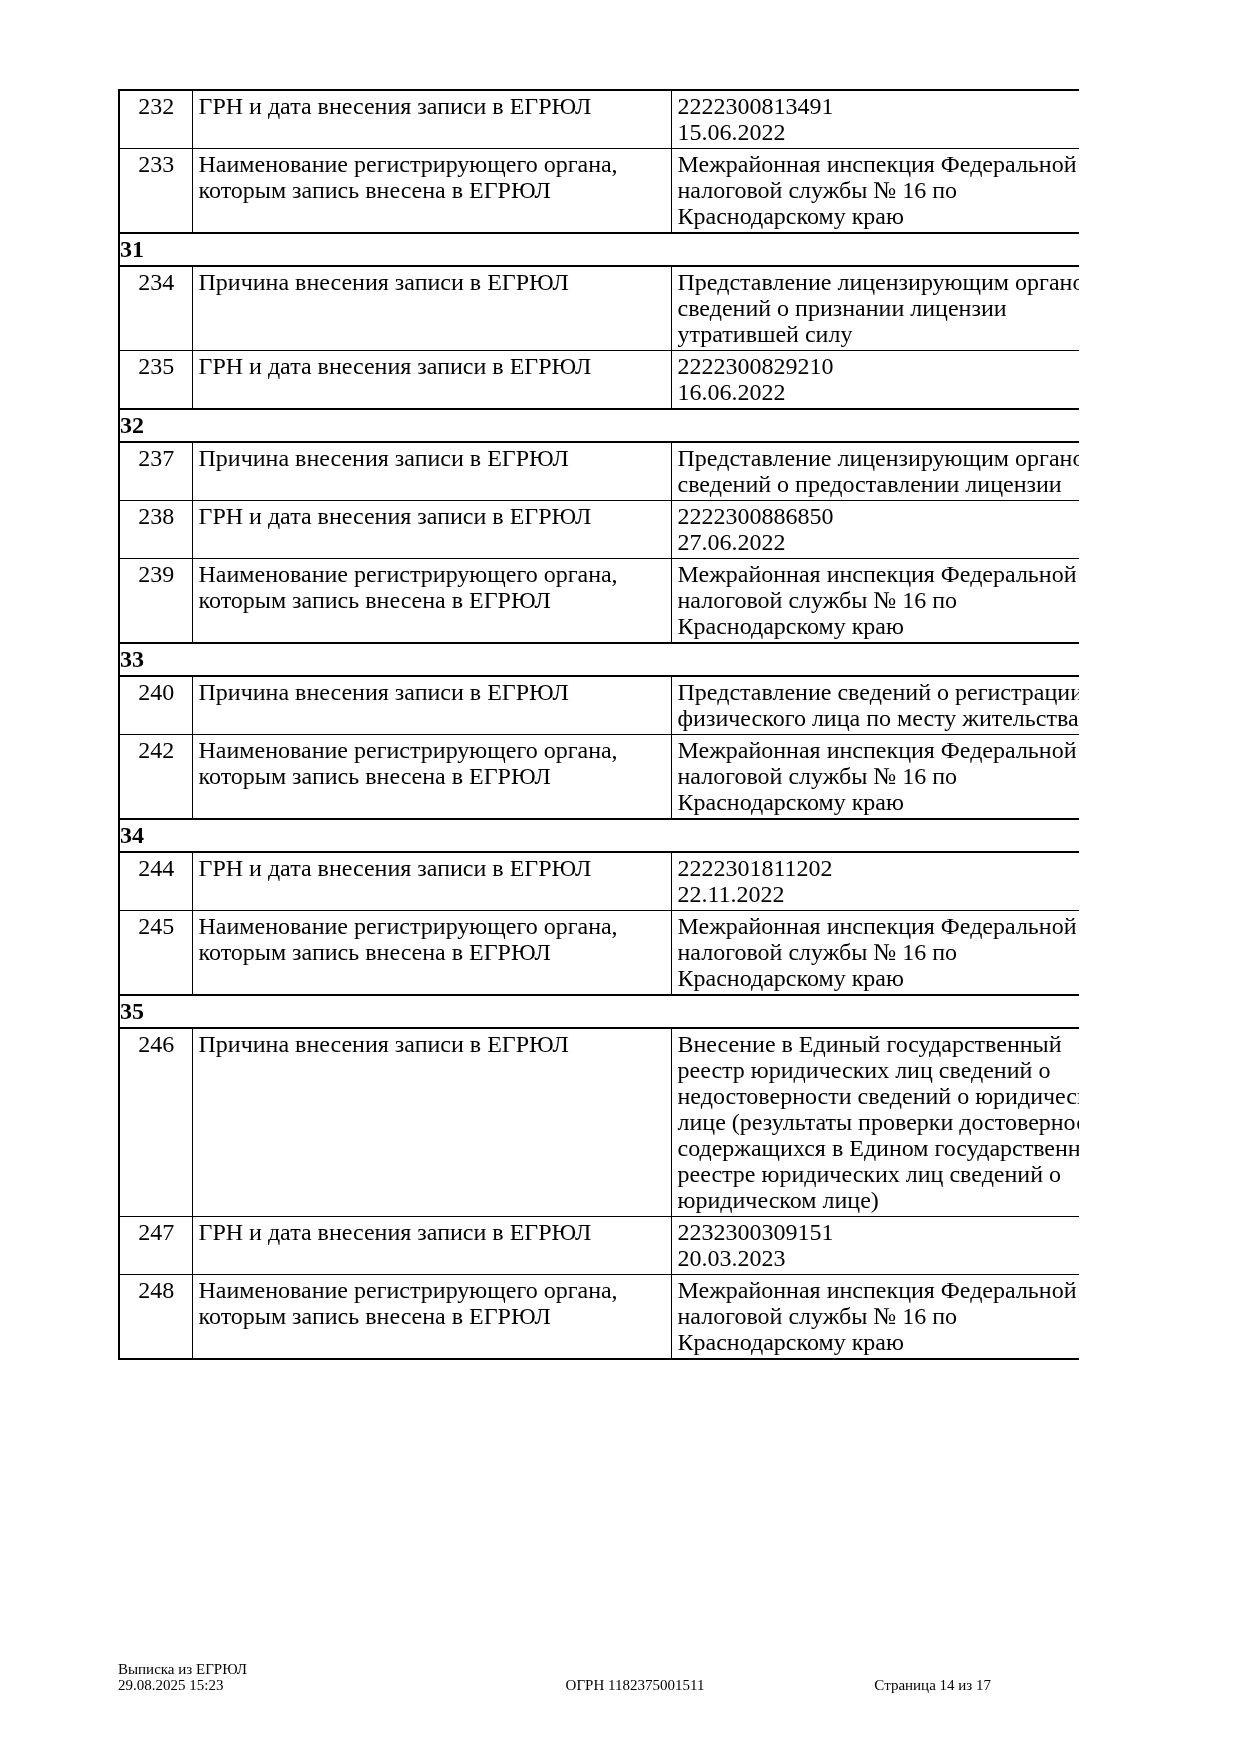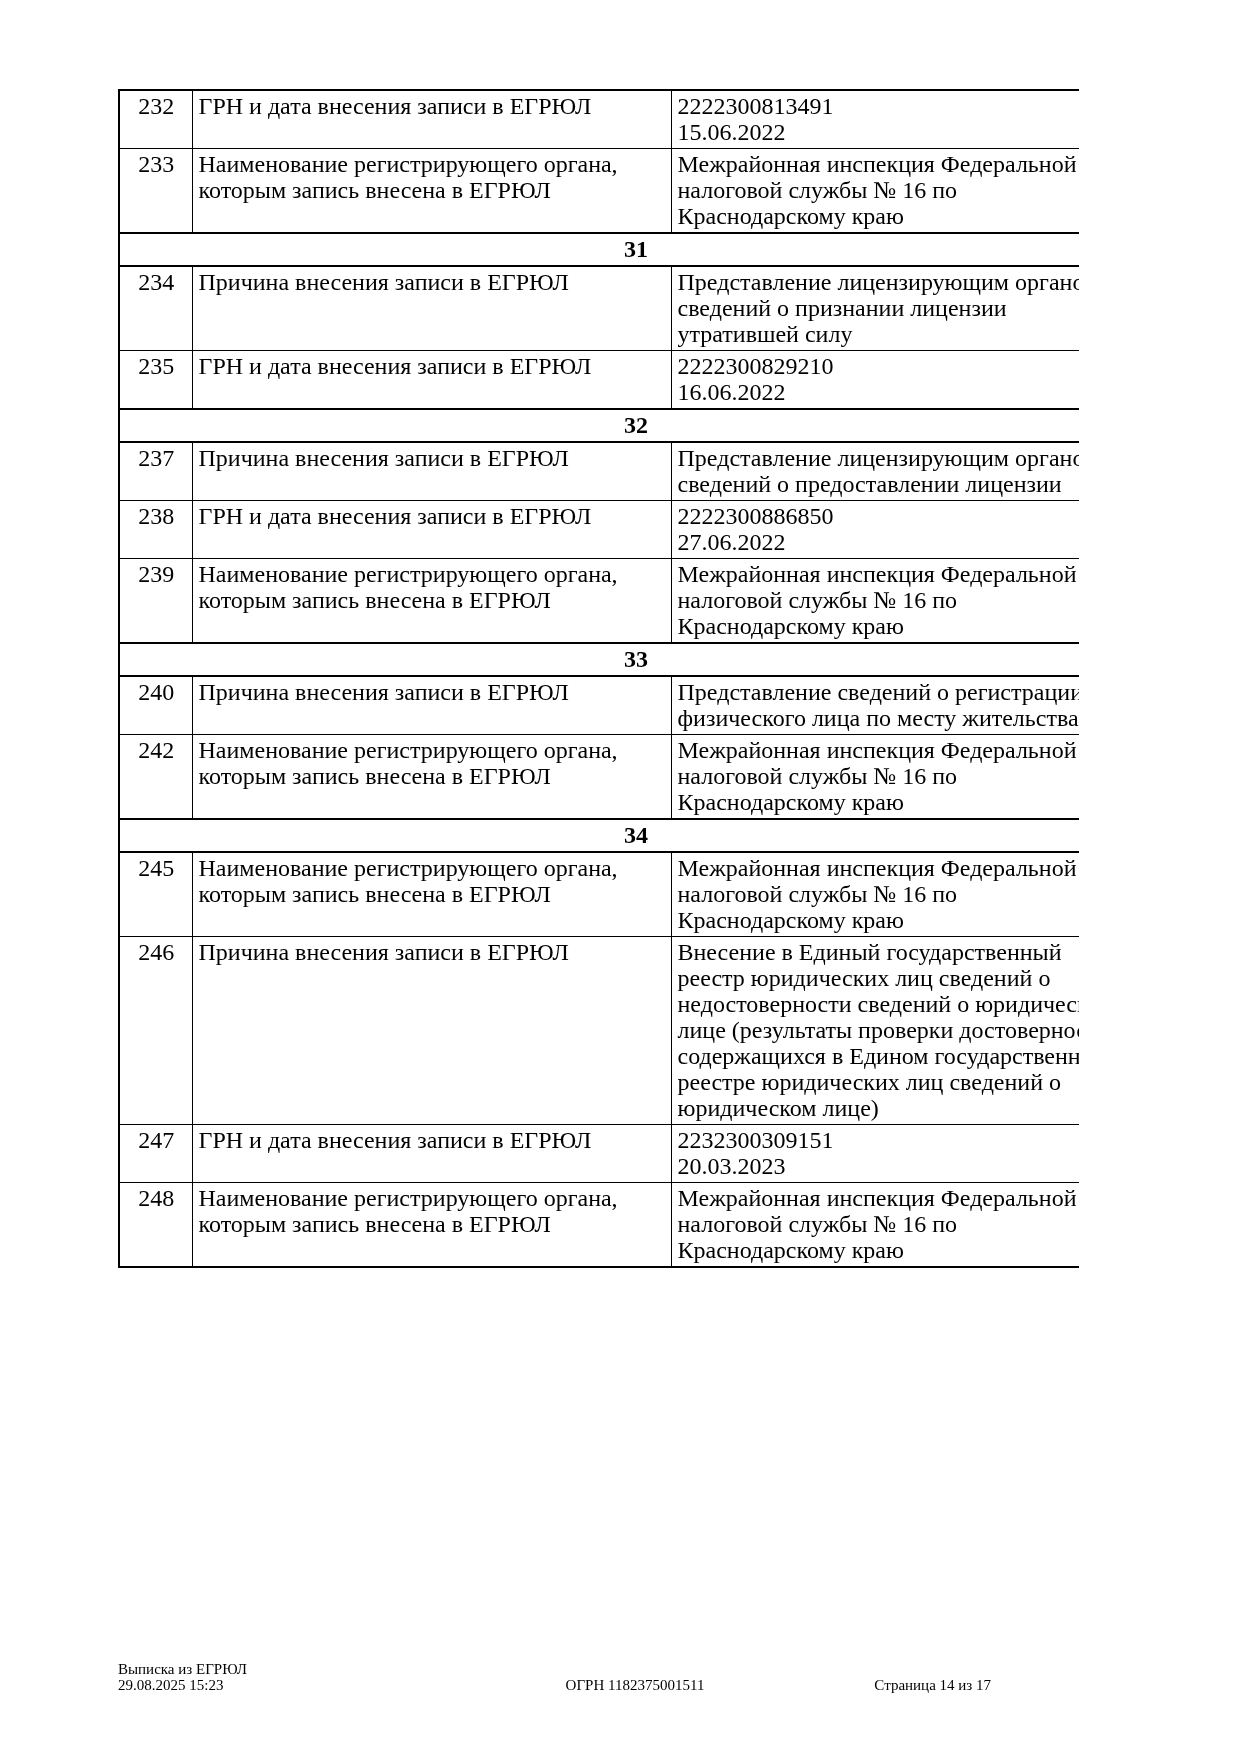--- a/index.html
+++ b/index.html
@@ -34,21 +34,20 @@
     white-space: pre-line;
     overflow: hidden;
   }
   td.row-number-cell {
     text-align: center;
     padding-left: 2px;
     padding-right: 2px;
   }
   tr.section-row td {
     font-weight: bold;
-    text-align: center;
     border-top: 2px solid #000000;
     border-bottom: 2px solid #000000;
     padding: 2px 0 3px 0;
   }
   .footer-left {
     position: absolute;
     left: 118px;
     top: 1661px;
     font-size: 15px;
     line-height: 16px;
@@ -150,26 +149,35 @@
           <td class="row-label-cell">Наименование регистрирующего органа,
 которым запись внесена в ЕГРЮЛ</td>
           <td class="row-value-cell">Межрайонная инспекция Федеральной
 налоговой службы № 16 по
 Краснодарскому краю</td>
         </tr>
         <tr class="section-row">
           <td colspan="3">34</td>
         </tr>
         <tr>
+          <td class="row-number-cell">244</td>
+          <td class="row-label-cell">ГРН и дата внесения записи в ЕГРЮЛ</td>
+          <td class="row-value-cell">2222301811202
+22.11.2022</td>
+        </tr>
+        <tr>
           <td class="row-number-cell">245</td>
           <td class="row-label-cell">Наименование регистрирующего органа,
 которым запись внесена в ЕГРЮЛ</td>
           <td class="row-value-cell">Межрайонная инспекция Федеральной
 налоговой службы № 16 по
 Краснодарскому краю</td>
+        </tr>
+        <tr class="section-row">
+          <td colspan="3">35</td>
         </tr>
         <tr>
           <td class="row-number-cell">246</td>
           <td class="row-label-cell">Причина внесения записи в ЕГРЮЛ</td>
           <td class="row-value-cell">Внесение в Единый государственный
 реестр юридических лиц сведений о
 недостоверности сведений о юридическом
 лице (результаты проверки достоверности
 содержащихся в Едином государственном
 реестре юридических лиц сведений о

